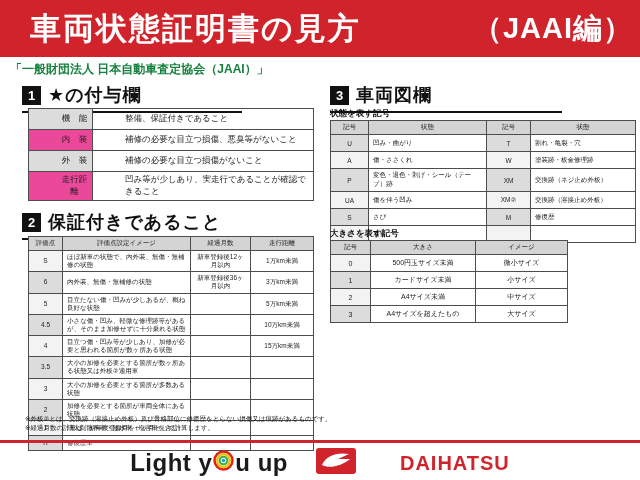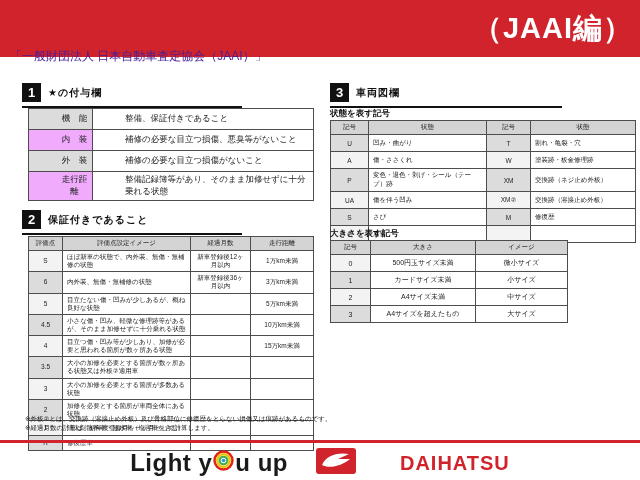--- a/index.html
+++ b/index.html
@@ -5,39 +5,39 @@
   * { margin:0; padding:0; box-sizing:border-box; }
   body { font-family:"Liberation Sans","DejaVu Sans",sans-serif; background:#888; }
   .page { position:relative; width:640px; height:480px; background:#ffffff; overflow:hidden; margin:0 auto; }
 
   
   .banner { position:absolute; top:0; left:0; width:640px; height:57px; background:#d0232b;
             display:flex; align-items:center; }
   .banner-title { color:#fff; font-weight:bold; font-size:31px; margin-left:30px; letter-spacing:2px; }
   .banner-edition { color:#fff; font-weight:bold; font-size:29px; margin-left:auto; margin-right:7px; letter-spacing:1px; }
 
-  .subtitle { position:absolute; top:48px; left:10px; font-size:12px; font-weight:normal; color:#4c1d95; }
+  .subtitle { position:absolute; top:61px; left:10px; font-size:12px; font-weight:bold; color:#15803d; }
 
   
   .sec-head { position:absolute; display:flex; align-items:center; gap:7px;
               border-bottom:2px solid #111; padding-bottom:4px; }
   .num-box { display:inline-flex; align-items:center; justify-content:center; width:19px; height:19px;
              background:#111; color:#fff; font-weight:bold; font-size:13px; }
-  .sec-title { font-size:10px; font-weight:bold; color:#111; letter-spacing:1px; }
+  .sec-title { font-size:18px; font-weight:bold; color:#111; letter-spacing:1px; }
 
   .mini-label { position:absolute; font-size:8.5px; font-weight:bold; color:#111; }
 
   
   table { border-collapse:collapse; position:absolute; table-layout:fixed; }
   th, td { border:1px solid #4d4d4d; padding:2px 4px; color:#222; vertical-align:middle; }
   th { background:#d4d4d4; font-weight:normal; text-align:center; }
 
   .t1 { top:108px; left:28px; width:286px; font-size:8.5px; }
   .t1 td { height:21px;padding-left:32px; }
-  .t1 td:first-child { width:64px; text-align:center; background:#f0abfc; }
+  .t1 td:first-child { width:64px; text-align:center; background:#ec4899; }
   .t1 tr:nth-child(odd) td:first-child { background:#dcdcdc; }
 
   .t2 { top:236px; left:28px; width:286px; font-size:6.5px; }
   .t2 th { height:13px; font-size:6.5px; }
   .t2 td { height:15px; line-height:1.25; }
   .t2 td:first-child { width:34px; text-align:center; background:#f3f3f3; }
   .t2 tbody tr:nth-child(even) td:first-child { background:#dcdcdc; }
   .t2 td:nth-child(2) { width:128px; }
   .t2 td:nth-child(3), .t2 td:nth-child(4) { text-align:center; }
   .t2 td:nth-child(3) { width:60px; }
@@ -68,20 +68,21 @@
   .slogan .target { margin:0 1px; display:inline-block; }
   .daihatsu { display:flex; align-items:center; gap:8px; }
   .brand-text { color:#d0232b; font-weight:bold; font-size:20px; letter-spacing:1px;margin-left:36px; }
 </style>
 </head>
 <body>
 
 <div class="page">
 
   <div class="banner">
+    <span class="banner-title">車両状態証明書の見方</span>
     <span class="banner-edition">（JAAI編）</span>
   </div>
 
   <div class="subtitle">「一般財団法人 日本自動車査定協会（JAAI）」</div>
 
   <div class="sec-head" style="top:83px; left:22px; width:220px;">
     <span class="num-box">1</span>
     <span class="sec-title">★の付与欄</span>
   </div>
   <table class="t1">
@@ -93,21 +94,21 @@
         <tr>
           <td>内　装</td>
           <td>補修の必要な目立つ損傷、悪臭等がないこと</td>
         </tr>
         <tr>
           <td>外　装</td>
           <td>補修の必要な目立つ損傷がないこと</td>
         </tr>
         <tr>
           <td>走行距離</td>
-          <td>整備記録簿等があり、そのまま加修せずに十分乗れる状態</td>
+          <td>凹み等が少しあり、実走行であることが確認できること</td>
         </tr>
       </tbody>
   </table>
 
   <div class="sec-head" style="top:210px; left:22px; width:220px;">
     <span class="num-box">2</span>
     <span class="sec-title">保証付きであること</span>
   </div>
   <table class="t2">
     <thead>

